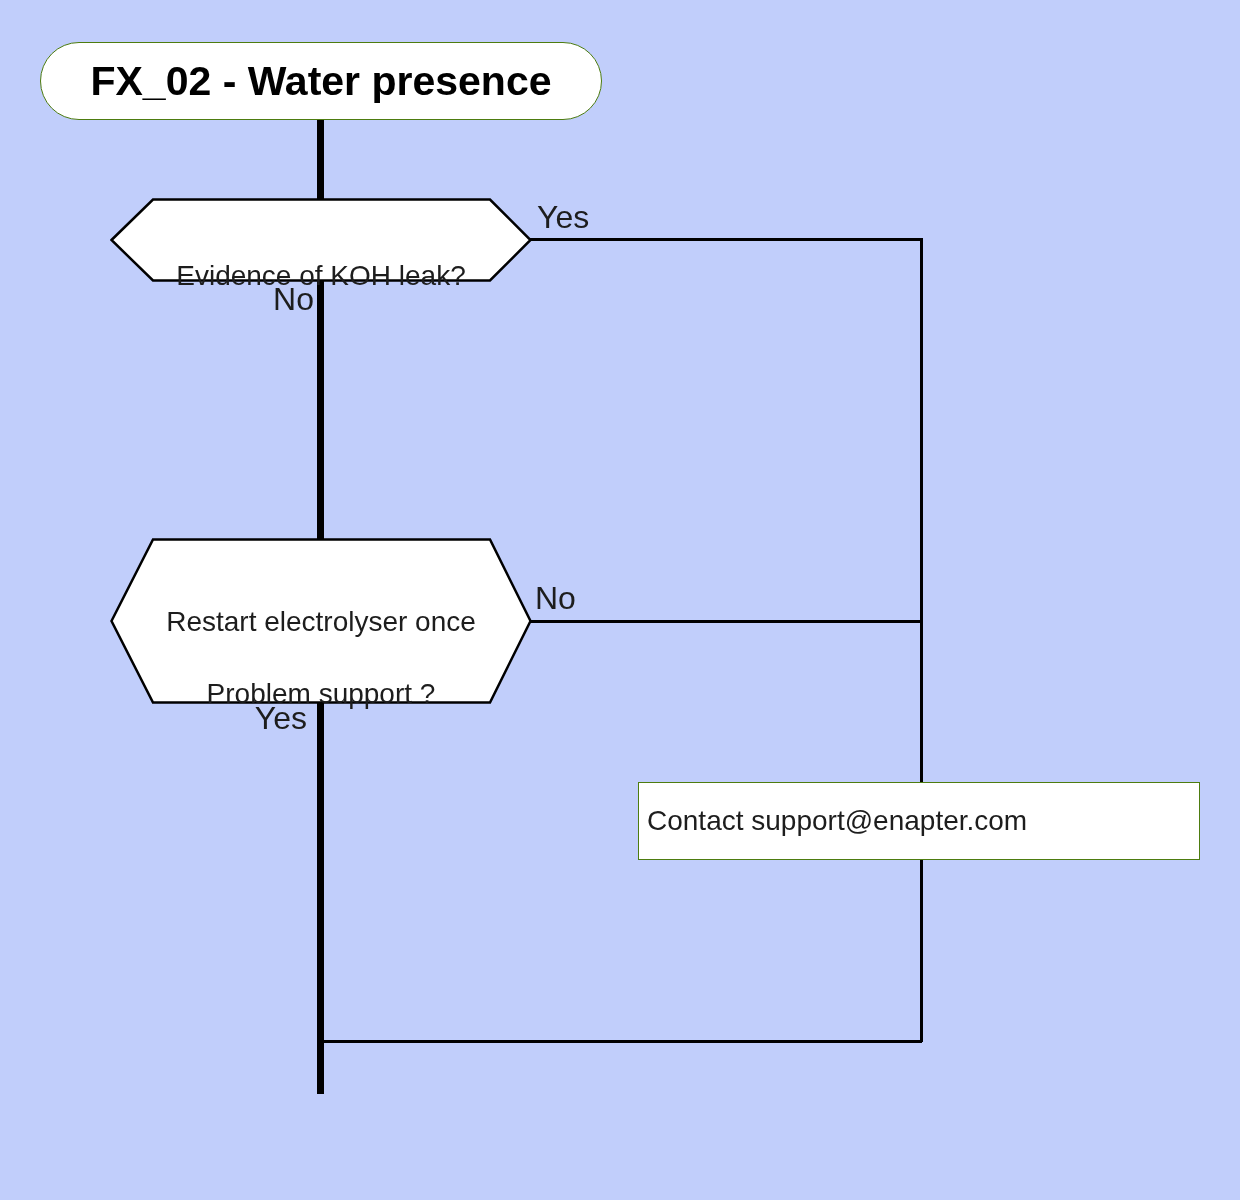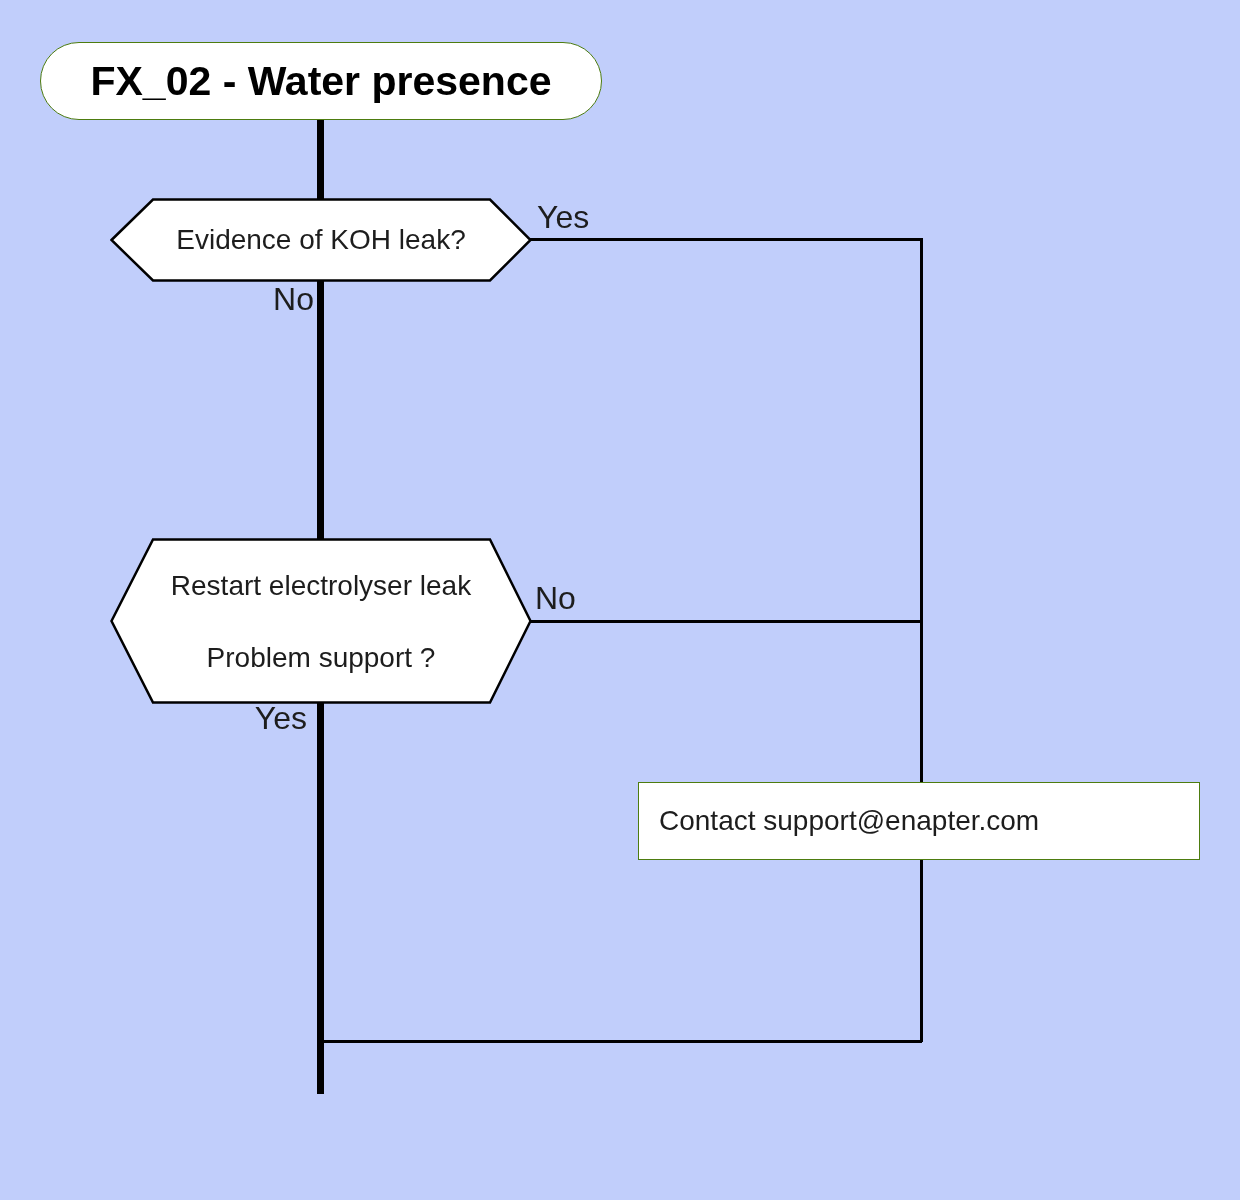--- a/index.html
+++ b/index.html
@@ -37,31 +37,32 @@
     left: 250px; top: 1092px;
     width: 142px; height: 58px;
     border-radius: 29px;
     border-width: 2.5px;
     font-size: 28px;
   }
   .rect-contact {
     left: 638px; top: 782px;
     width: 562px; height: 78px;
     justify-content: flex-start;
-    padding-left: 20px;
+    padding-left: 8px;
     font-size: 28px;
   }
   .hex-wrap { pointer-events: none; }
   .hex-wrap svg { display: block; }
   .hex-text {
     position: absolute;
     left: 43px; right: 43px;
     text-align: center;
     font-size: 28px;
     line-height: 32px;
+    margin-top: 36px;
   }
   .edge-label {
     position: absolute;
     font-size: 32px;
     line-height: 30px;
     white-space: nowrap;
   }
   .ta-r { text-align: right; }
 </style>
 </head>
@@ -83,21 +84,21 @@
     <svg width="422" height="84" viewBox="0 0 422 84">
       <polygon points="1.5,42 43,1.5 380,1.5 420.5,42 380,82.5 43,82.5" fill="#ffffff" stroke="#000000" stroke-width="2.5"></polygon>
     </svg>
     <div class="hex-text" style="top:26px;">Evidence of KOH leak?</div>
   </div>
 
   <div class="abs hex-wrap" style="left:110px; top:538px; width:422px; height:166px;">
     <svg width="422" height="166" viewBox="0 0 422 166">
       <polygon points="1.5,83 43,1.5 380,1.5 420.5,83 380,164.5 43,164.5" fill="#ffffff" stroke="#000000" stroke-width="2.5"></polygon>
     </svg>
-    <div class="hex-text" style="top:32px;">Restart electrolyser leak</div>
+    <div class="hex-text" style="top:32px;">Restart electrolyser once</div>
     <div class="hex-text" style="top:104px;">Problem support ?</div>
   </div>
 
   <div class="abs node rect-contact">
     <span>Contact support@enapter.com</span>
   </div>
 
 
   <div class="edge-label" style="left:537px; top:202px;">Yes</div>
   <div class="edge-label ta-r" style="left:230px; top:284px; width:84px;">No</div>

